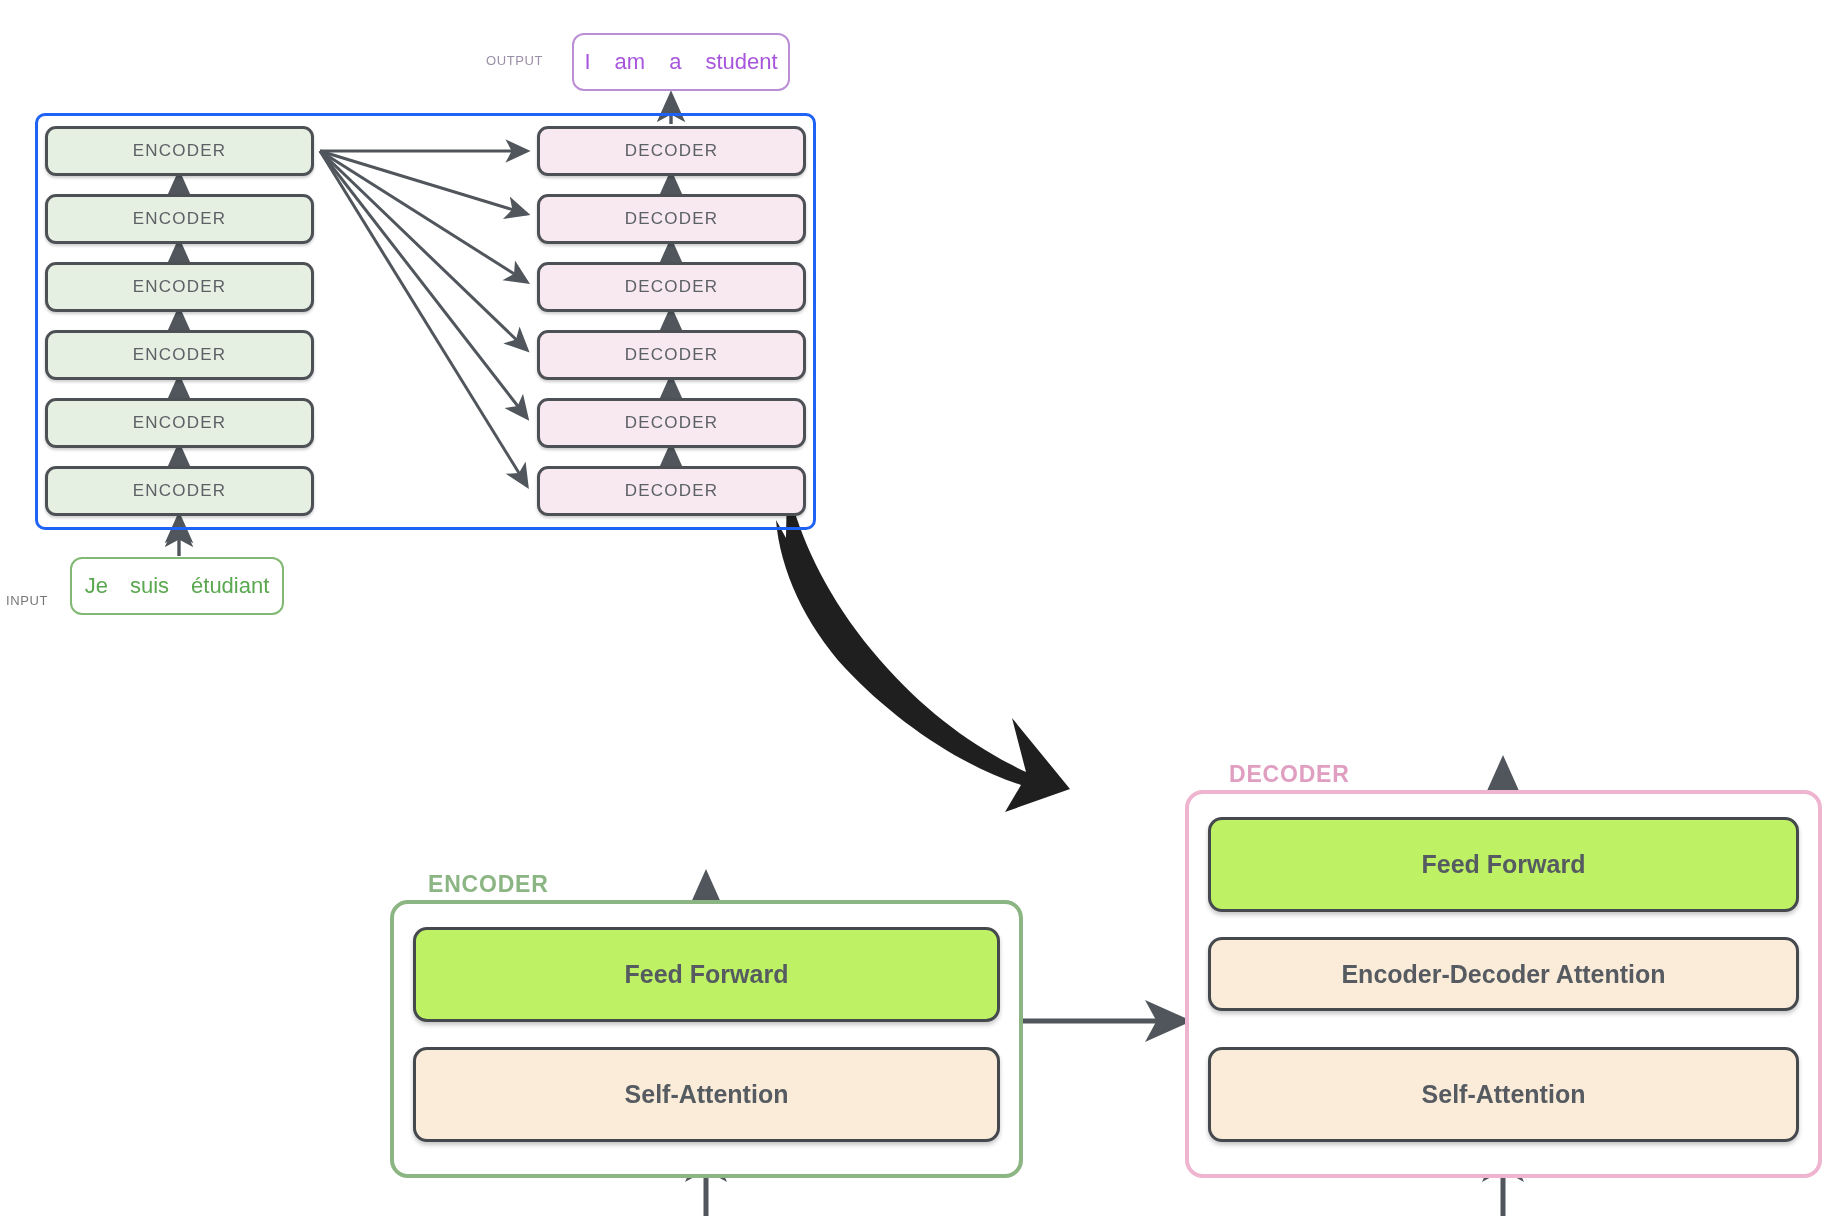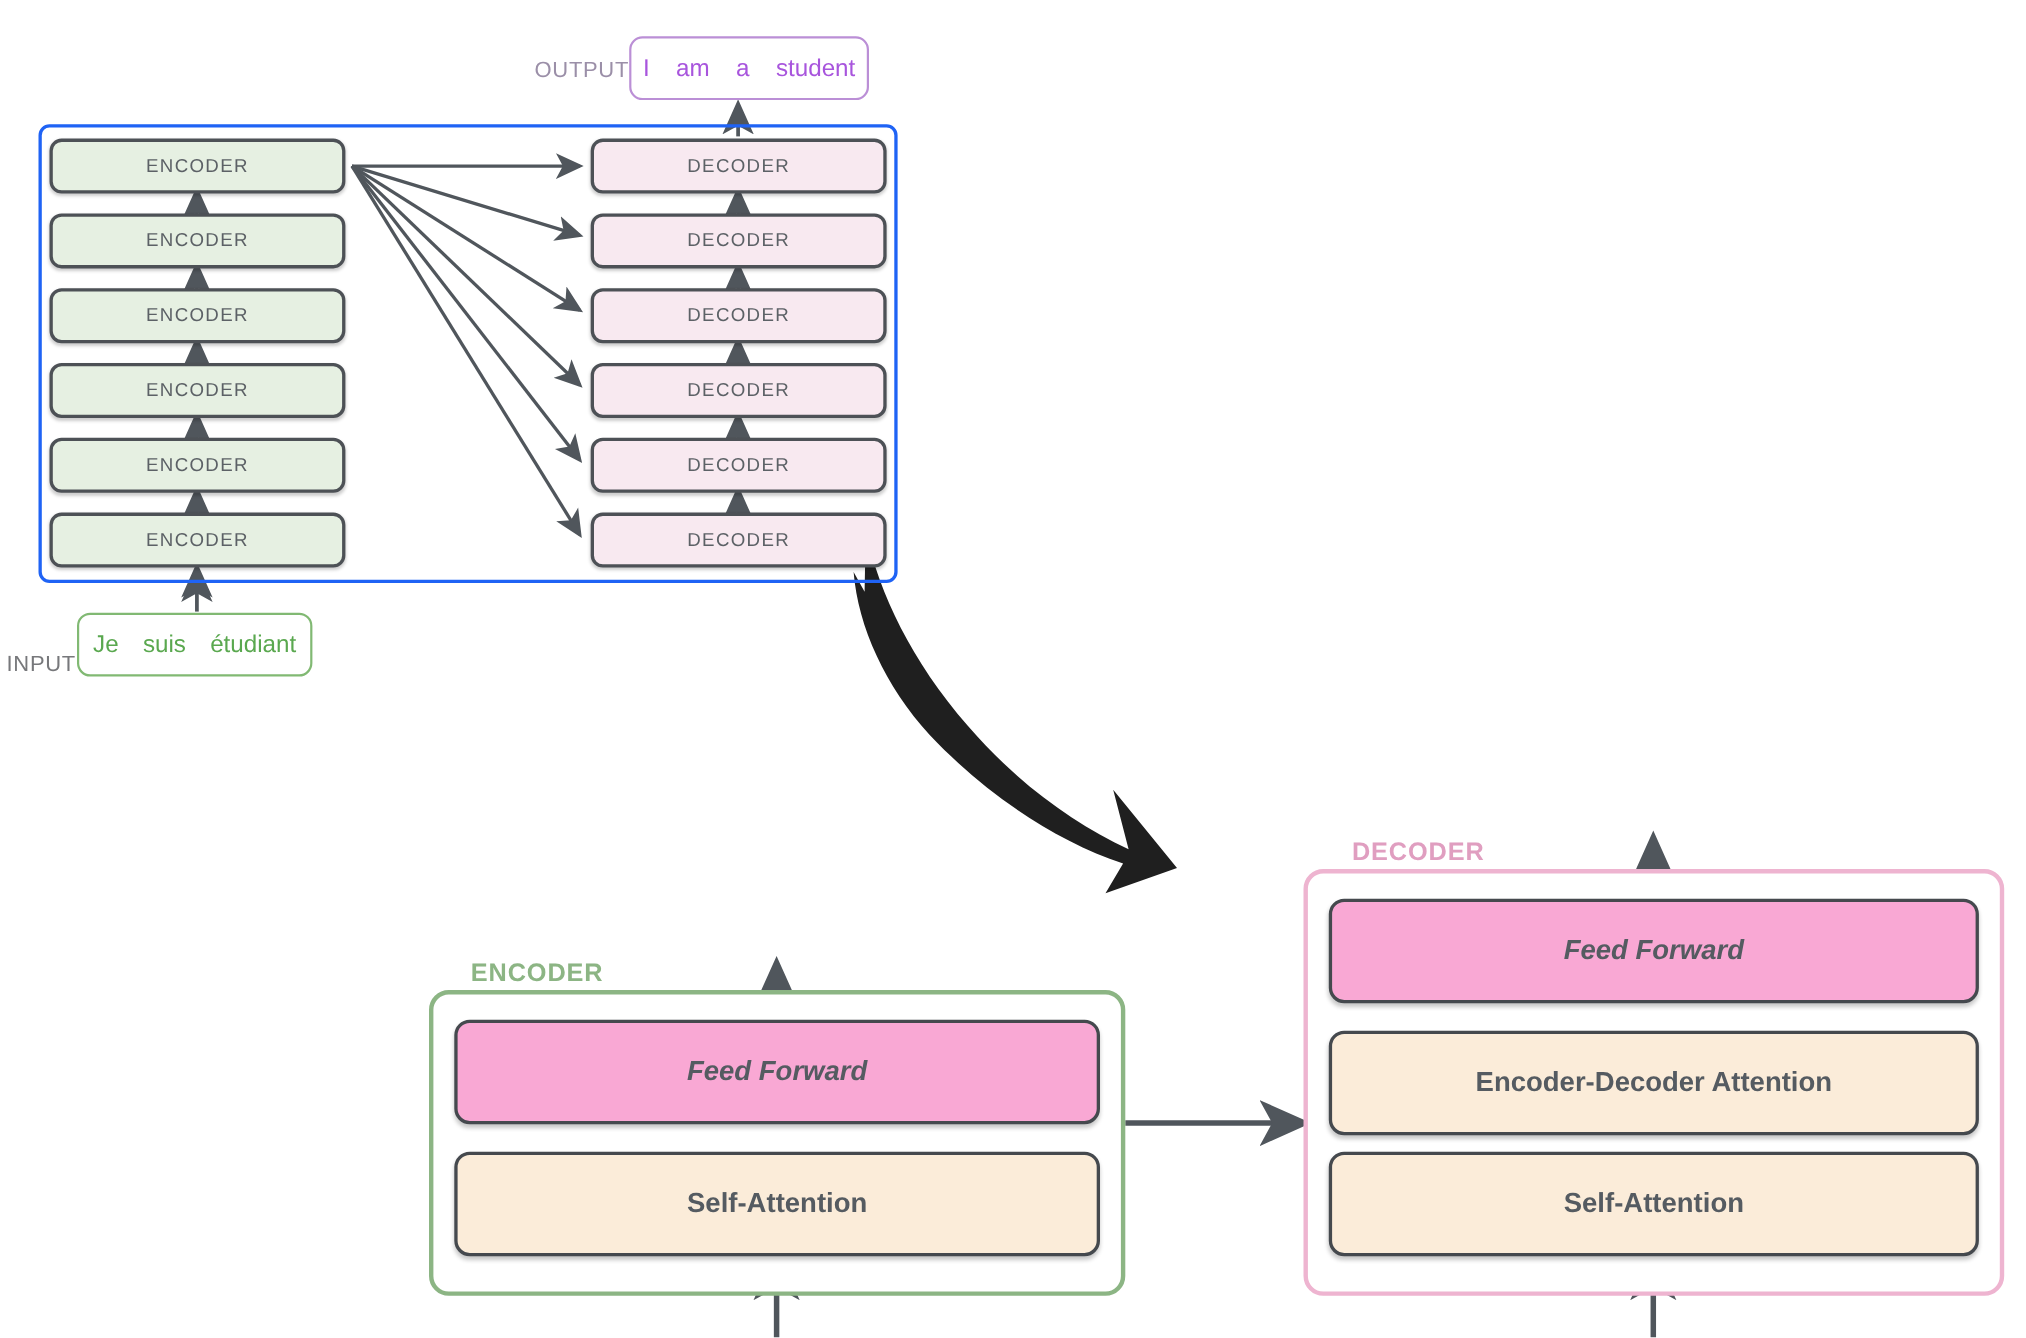--- a/index.html
+++ b/index.html
@@ -20,21 +20,21 @@
   #stage {
     position: absolute;
     left: 0; top: 0;
     width: 1842px;
     height: 1216px;
   }
 
   
   .io-label {
     position: absolute;
-    font-size: 20px;
+    font-size: 13px;
     letter-spacing: 0.6px;
     white-space: nowrap;
     line-height: 1;
   }
   #output-label {
     left: 486px; top: 54px;
     color: #9b8fa8;
   }
   #input-label {
     left: 6px; top: 582px;
@@ -147,21 +147,21 @@
     border: 3.5px solid #45494e;
     display: flex;
     align-items: center;
     justify-content: center;
     font-size: 25px;
     font-weight: bold;
     color: #555b61;
     box-shadow: 0 3px 4px rgba(0,0,0,0.22);
     box-sizing: border-box;
   }
-  .sublayer.ff   { background: #f9a8d4; font-style: italic; }
+  .sublayer.ff   { background: #bef264; }
   .sublayer.attn { background: #fbecd9; }
 
   
   #arrows {
     position: absolute;
     left: 0; top: 0;
     width: 1842px; height: 1216px;
     pointer-events: none;
   }
 </style>
@@ -285,17 +285,17 @@
   <div class="sublayer ff" style="left:413px; top:927px; width:587px; height:95px;">Feed Forward</div>
 
   <div class="sublayer attn" style="left:413px; top:1047px; width:587px; height:95px;">Self-Attention</div>
 
   <div class="panel-title" id="decoder-panel-title">DECODER</div>
 
   <div class="panel" id="decoder-panel"></div>
 
   <div class="sublayer ff" style="left:1208px; top:817px; width:591px; height:95px;">Feed Forward</div>
 
-  <div class="sublayer attn" style="left:1208px; top:937px; width:591px; height:95px;">Encoder-Decoder Attention</div>
+  <div class="sublayer attn" style="left:1208px; top:937px; width:591px; height:74px;">Encoder-Decoder Attention</div>
 
   <div class="sublayer attn" style="left:1208px; top:1047px; width:591px; height:95px;">Self-Attention</div>
 
 </div>
 
 </body></html>

